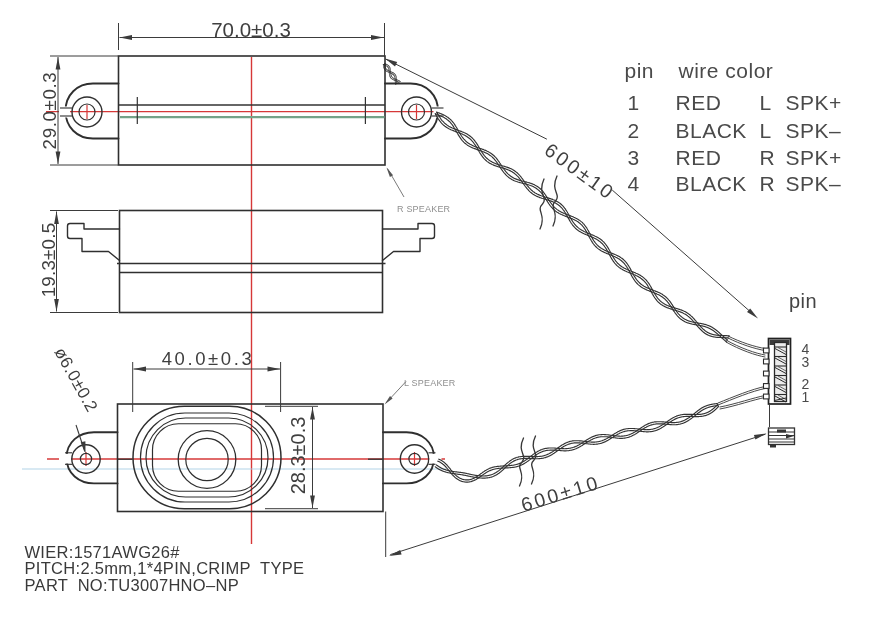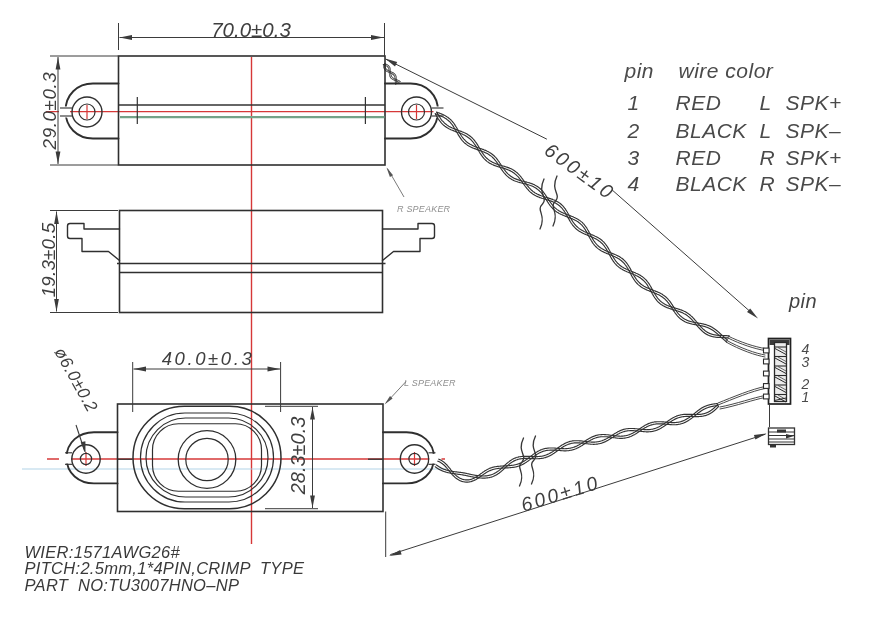--- a/index.html
+++ b/index.html
@@ -1,14 +1,14 @@
 <!DOCTYPE html>
 <html><head><meta charset="utf-8"><style>
 html,body{margin:0;padding:0;background:#fff;}
-#wrap{width:880px;height:620px;overflow:hidden;font-style:italic;}
+#wrap{width:880px;height:620px;overflow:hidden;}
 #wrap svg{filter:blur(0.38px);}
 svg text{font-family:"Liberation Sans",sans-serif;-webkit-font-smoothing:antialiased;}
 </style></head><body>
 <div id="wrap">
 <svg width="880" height="620" viewBox="0 0 880 620">
 <rect width="880" height="620" fill="#ffffff"></rect>
 <line x1="251.5" y1="57" x2="251.5" y2="544" stroke="#d63838" stroke-width="1.4" stroke-linecap="butt"></line>
 <line x1="46" y1="111.6" x2="441" y2="111.6" stroke="#d63838" stroke-width="1.4" stroke-linecap="butt"></line>
 <line x1="47" y1="459" x2="445" y2="459" stroke="#d63838" stroke-width="1.4" stroke-linecap="butt"></line>
 <line x1="22" y1="469" x2="446" y2="469" stroke="#a9cfe4" stroke-width="1.8" stroke-linecap="butt" stroke-opacity="0.45"></line>

